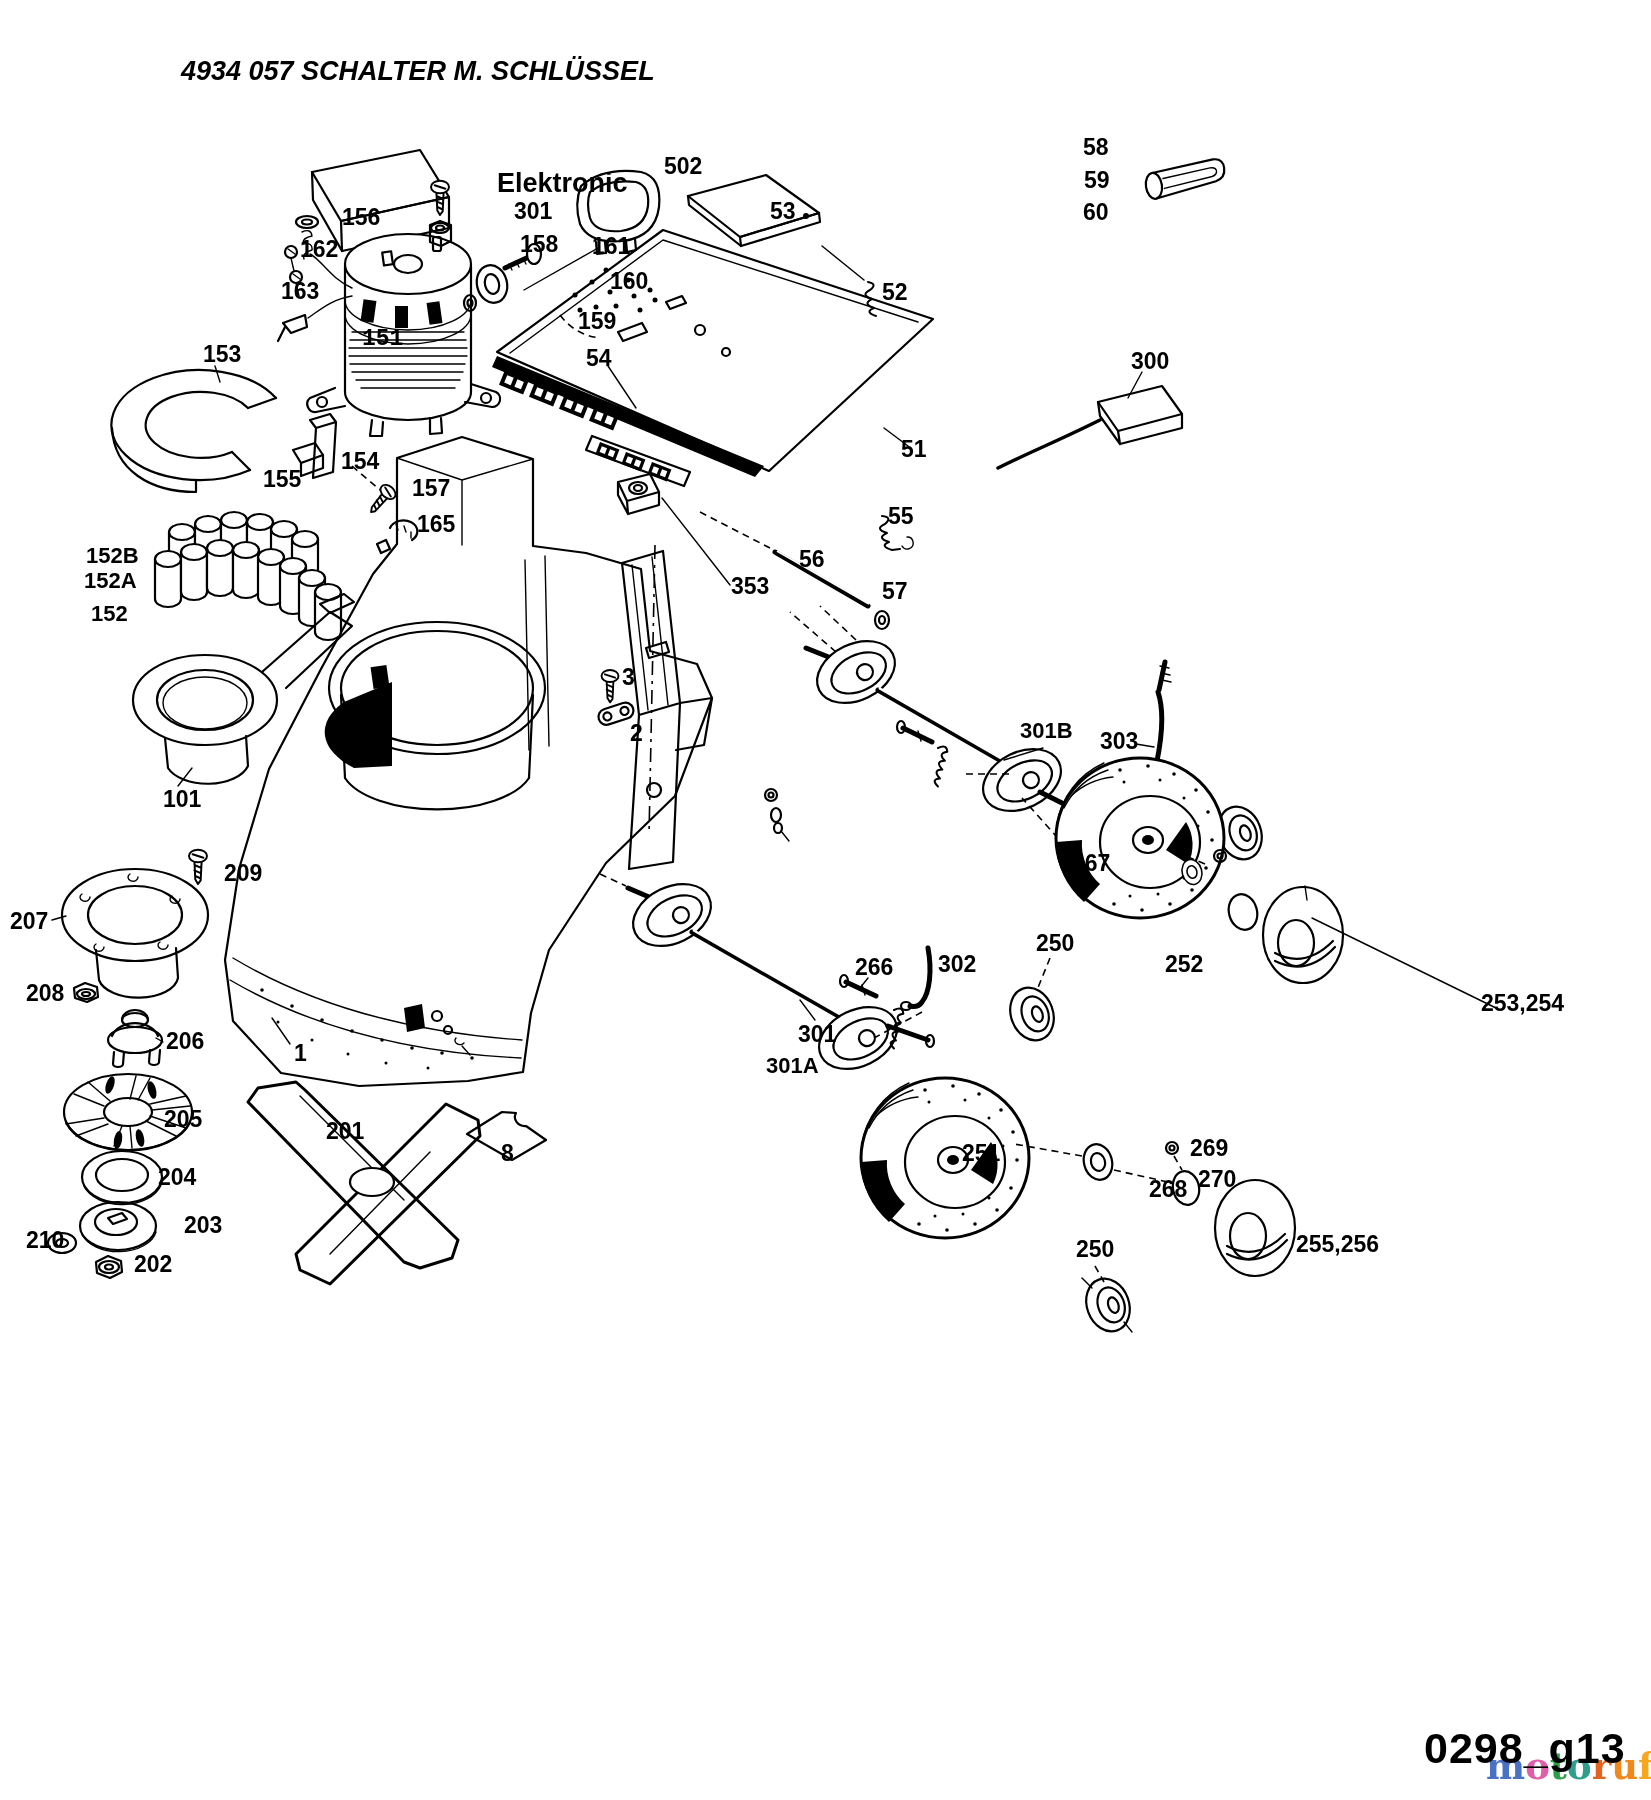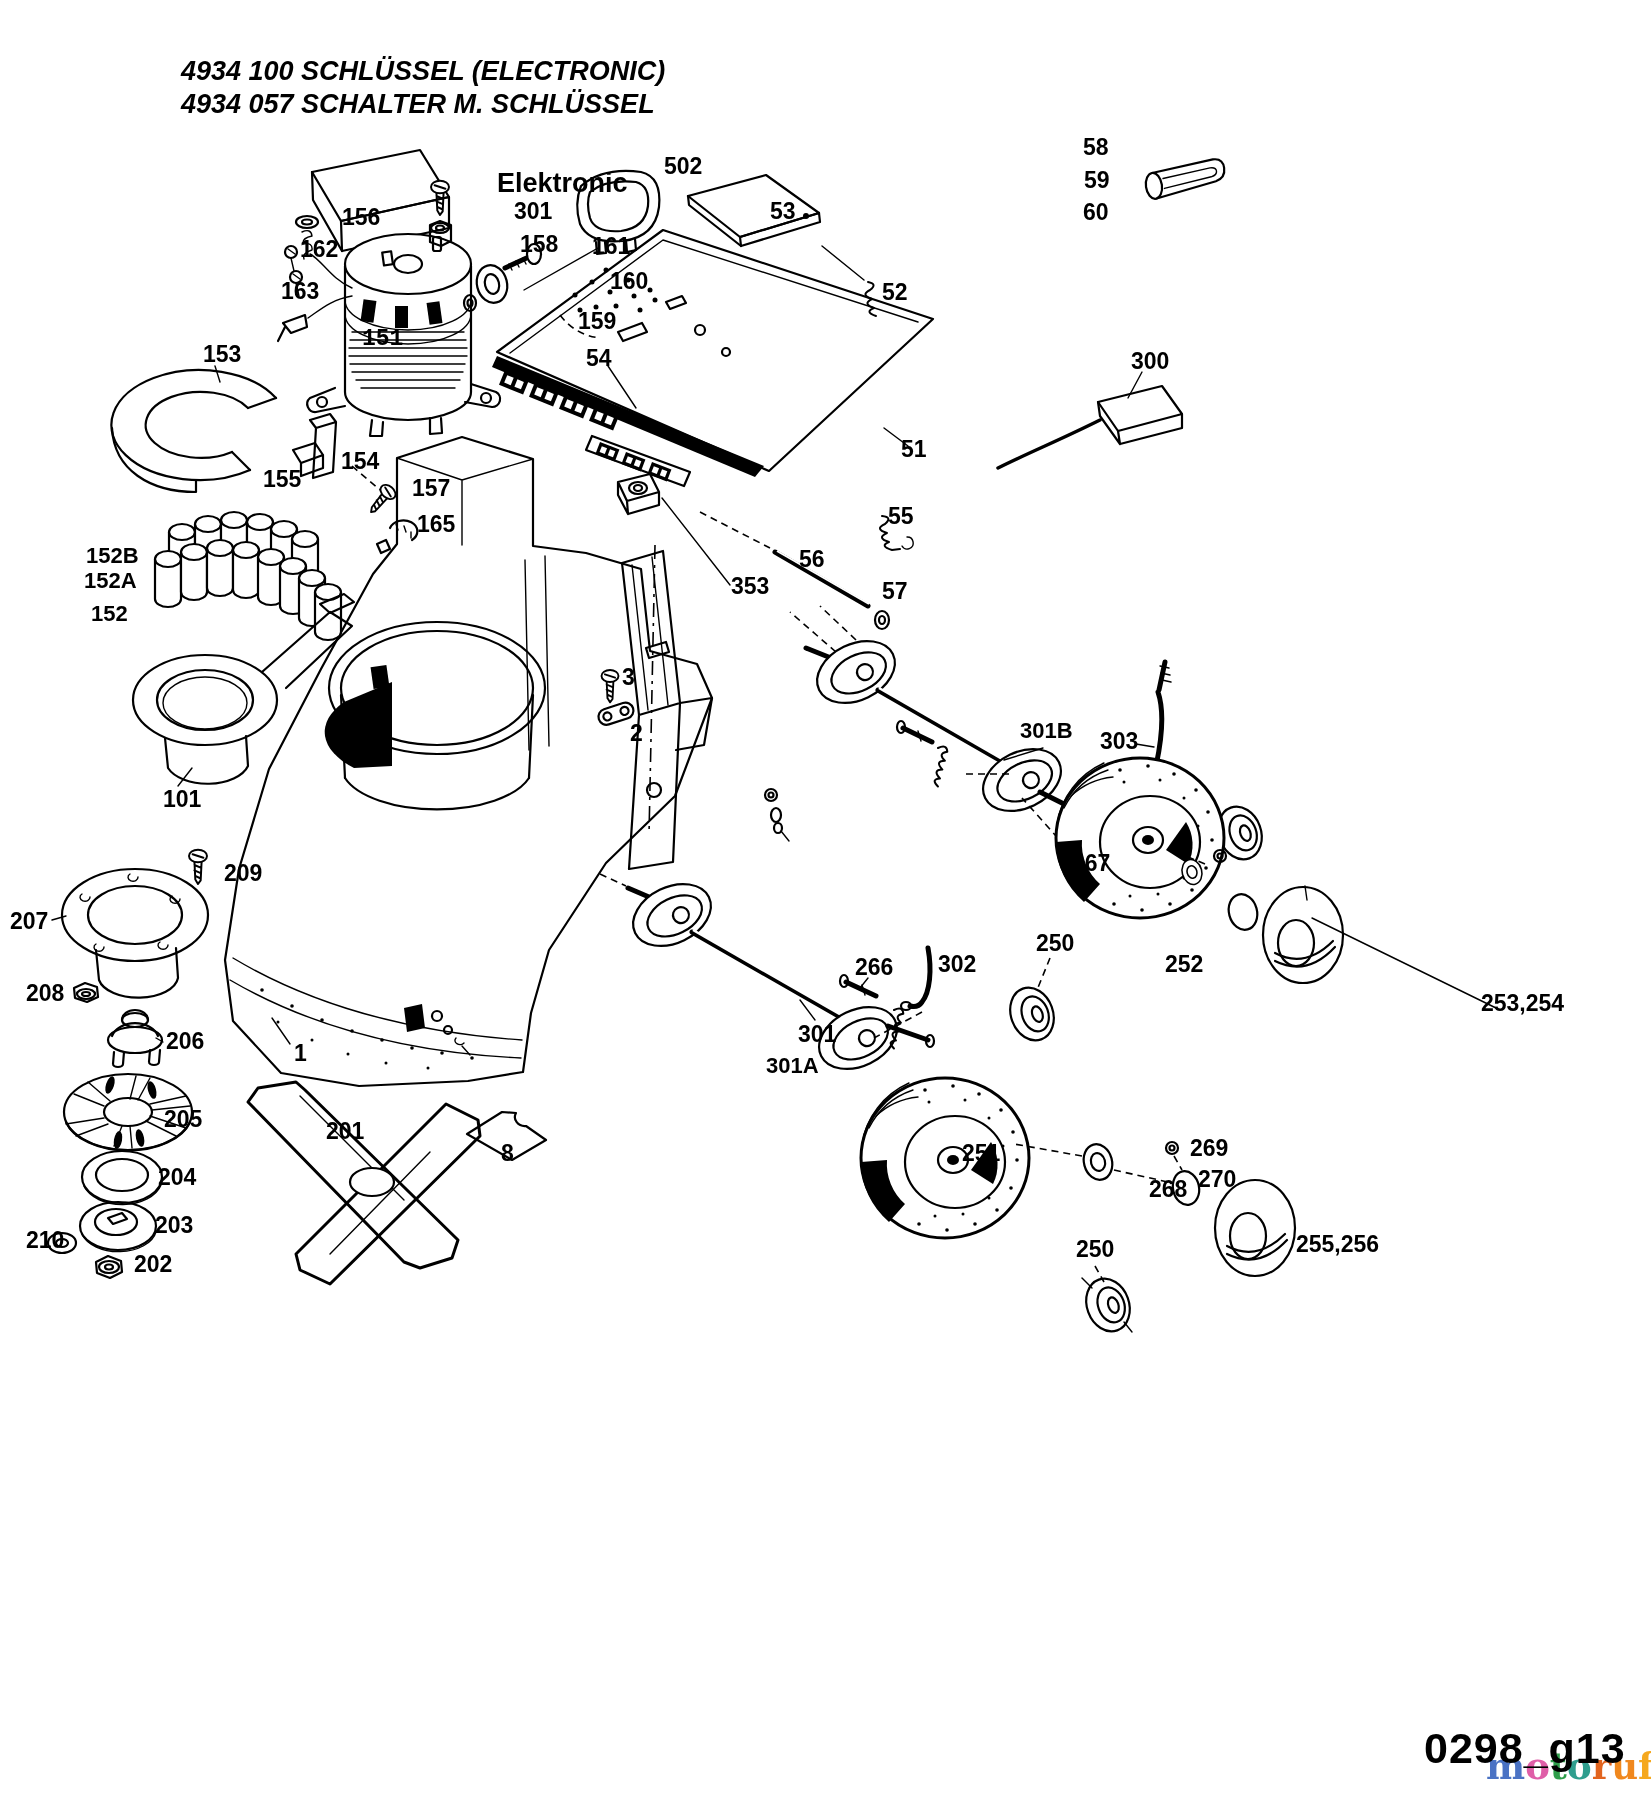--- a/index.html
+++ b/index.html
@@ -23,21 +23,20 @@
     color:#000;z-index:6;letter-spacing:1px;}
   .watermark{position:absolute;left:1486px;top:1744px;z-index:4;white-space:nowrap;
     font-family:"DejaVu Serif", serif;font-weight:bold;font-size:37px;}
 </style>
 </head>
 <body>
 
 <div class="canvas">
 
   <div class="title-block">
-    <div>4934 100  SCHLÜSSEL (ELECTRONIC)</div>
     <div>4934 057  SCHALTER M. SCHLÜSSEL</div>
   </div>
 
   <svg class="diagram-svg" width="1651" height="1800" viewBox="0 0 1651 1800">
     <defs>
       <g id="cyl">
           <path class="wht" d="M-13,0 V40 A13,8 0 0 0 13,40 V0"></path>
           <ellipse class="wht" cx="0" cy="0" rx="13" ry="8"></ellipse>
         </g>
       <g id="screw">
@@ -580,21 +579,21 @@
       <div class="part-label" style="left: 1296px; top: 1233px;">255,256</div>
       <div class="part-label" style="left: 1076px; top: 1238px;">250</div>
       <div class="part-label" style="left: 1481px; top: 992px;">253,254</div>
       <div class="part-label" style="left: 224px; top: 862px;">209</div>
       <div class="part-label" style="left: 10px; top: 910px;">207</div>
       <div class="part-label" style="left: 26px; top: 982px;">208</div>
       <div class="part-label" style="left: 166px; top: 1030px;">206</div>
       <div class="part-label" style="left: 294px; top: 1042px;">1</div>
       <div class="part-label" style="left: 164px; top: 1108px;">205</div>
       <div class="part-label" style="left: 158px; top: 1166px;">204</div>
-      <div class="part-label" style="left: 155px; top: 1214px;">203</div>
+      <div class="part-label" style="left: 155px; top: 1214px; padding-left: 29px;">203</div>
       <div class="part-label" style="left: 26px; top: 1229px;">210</div>
       <div class="part-label" style="left: 134px; top: 1253px;">202</div>
       <div class="part-label" style="left: 326px; top: 1120px;">201</div>
       <div class="part-label" style="left: 501px; top: 1142px;">8</div>
     </div>
 
   <div class="watermark"><span id="wm-letters"><span style="color: rgb(74, 114, 196);">m</span><span style="color: rgb(223, 95, 168);">o</span><span style="color: rgb(46, 158, 74);">t</span><span style="color: rgb(47, 158, 142);">o</span><span style="color: rgb(226, 100, 30);">r</span><span style="color: rgb(240, 136, 30);">u</span><span style="color: rgb(245, 168, 30);">f</span></span></div>
 
   <div class="footer-code">0298_g13</div>
 

